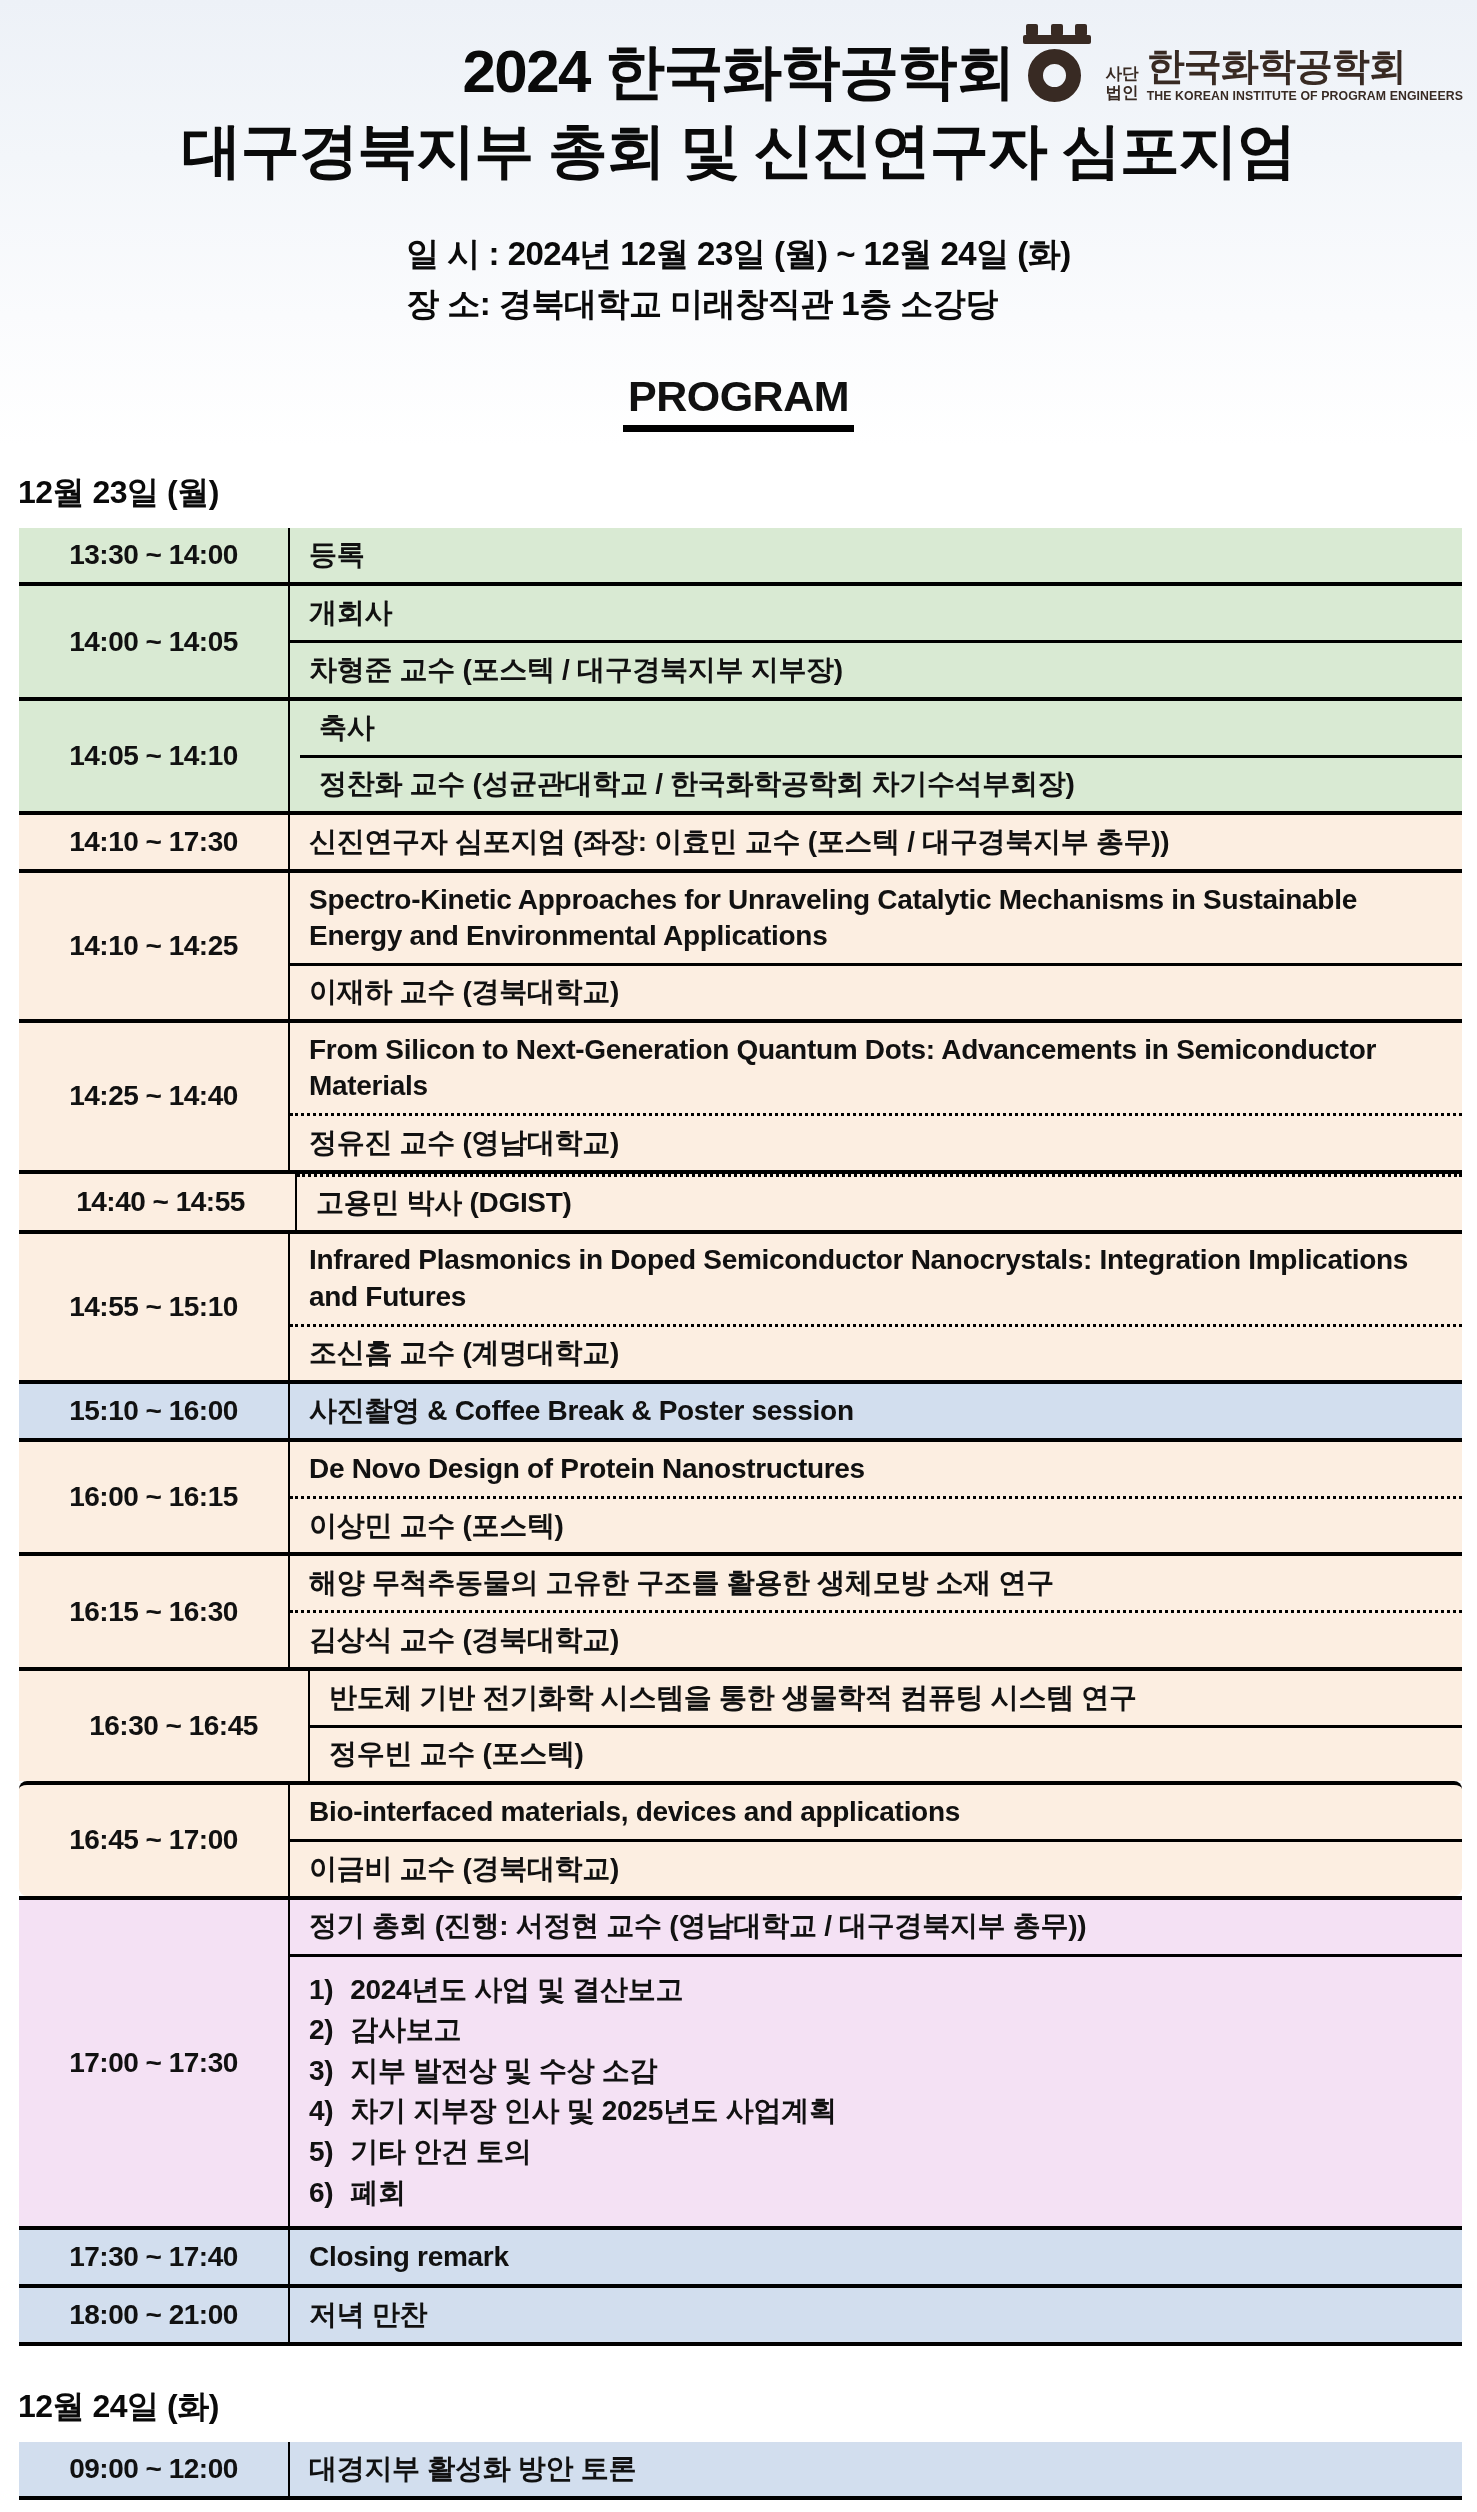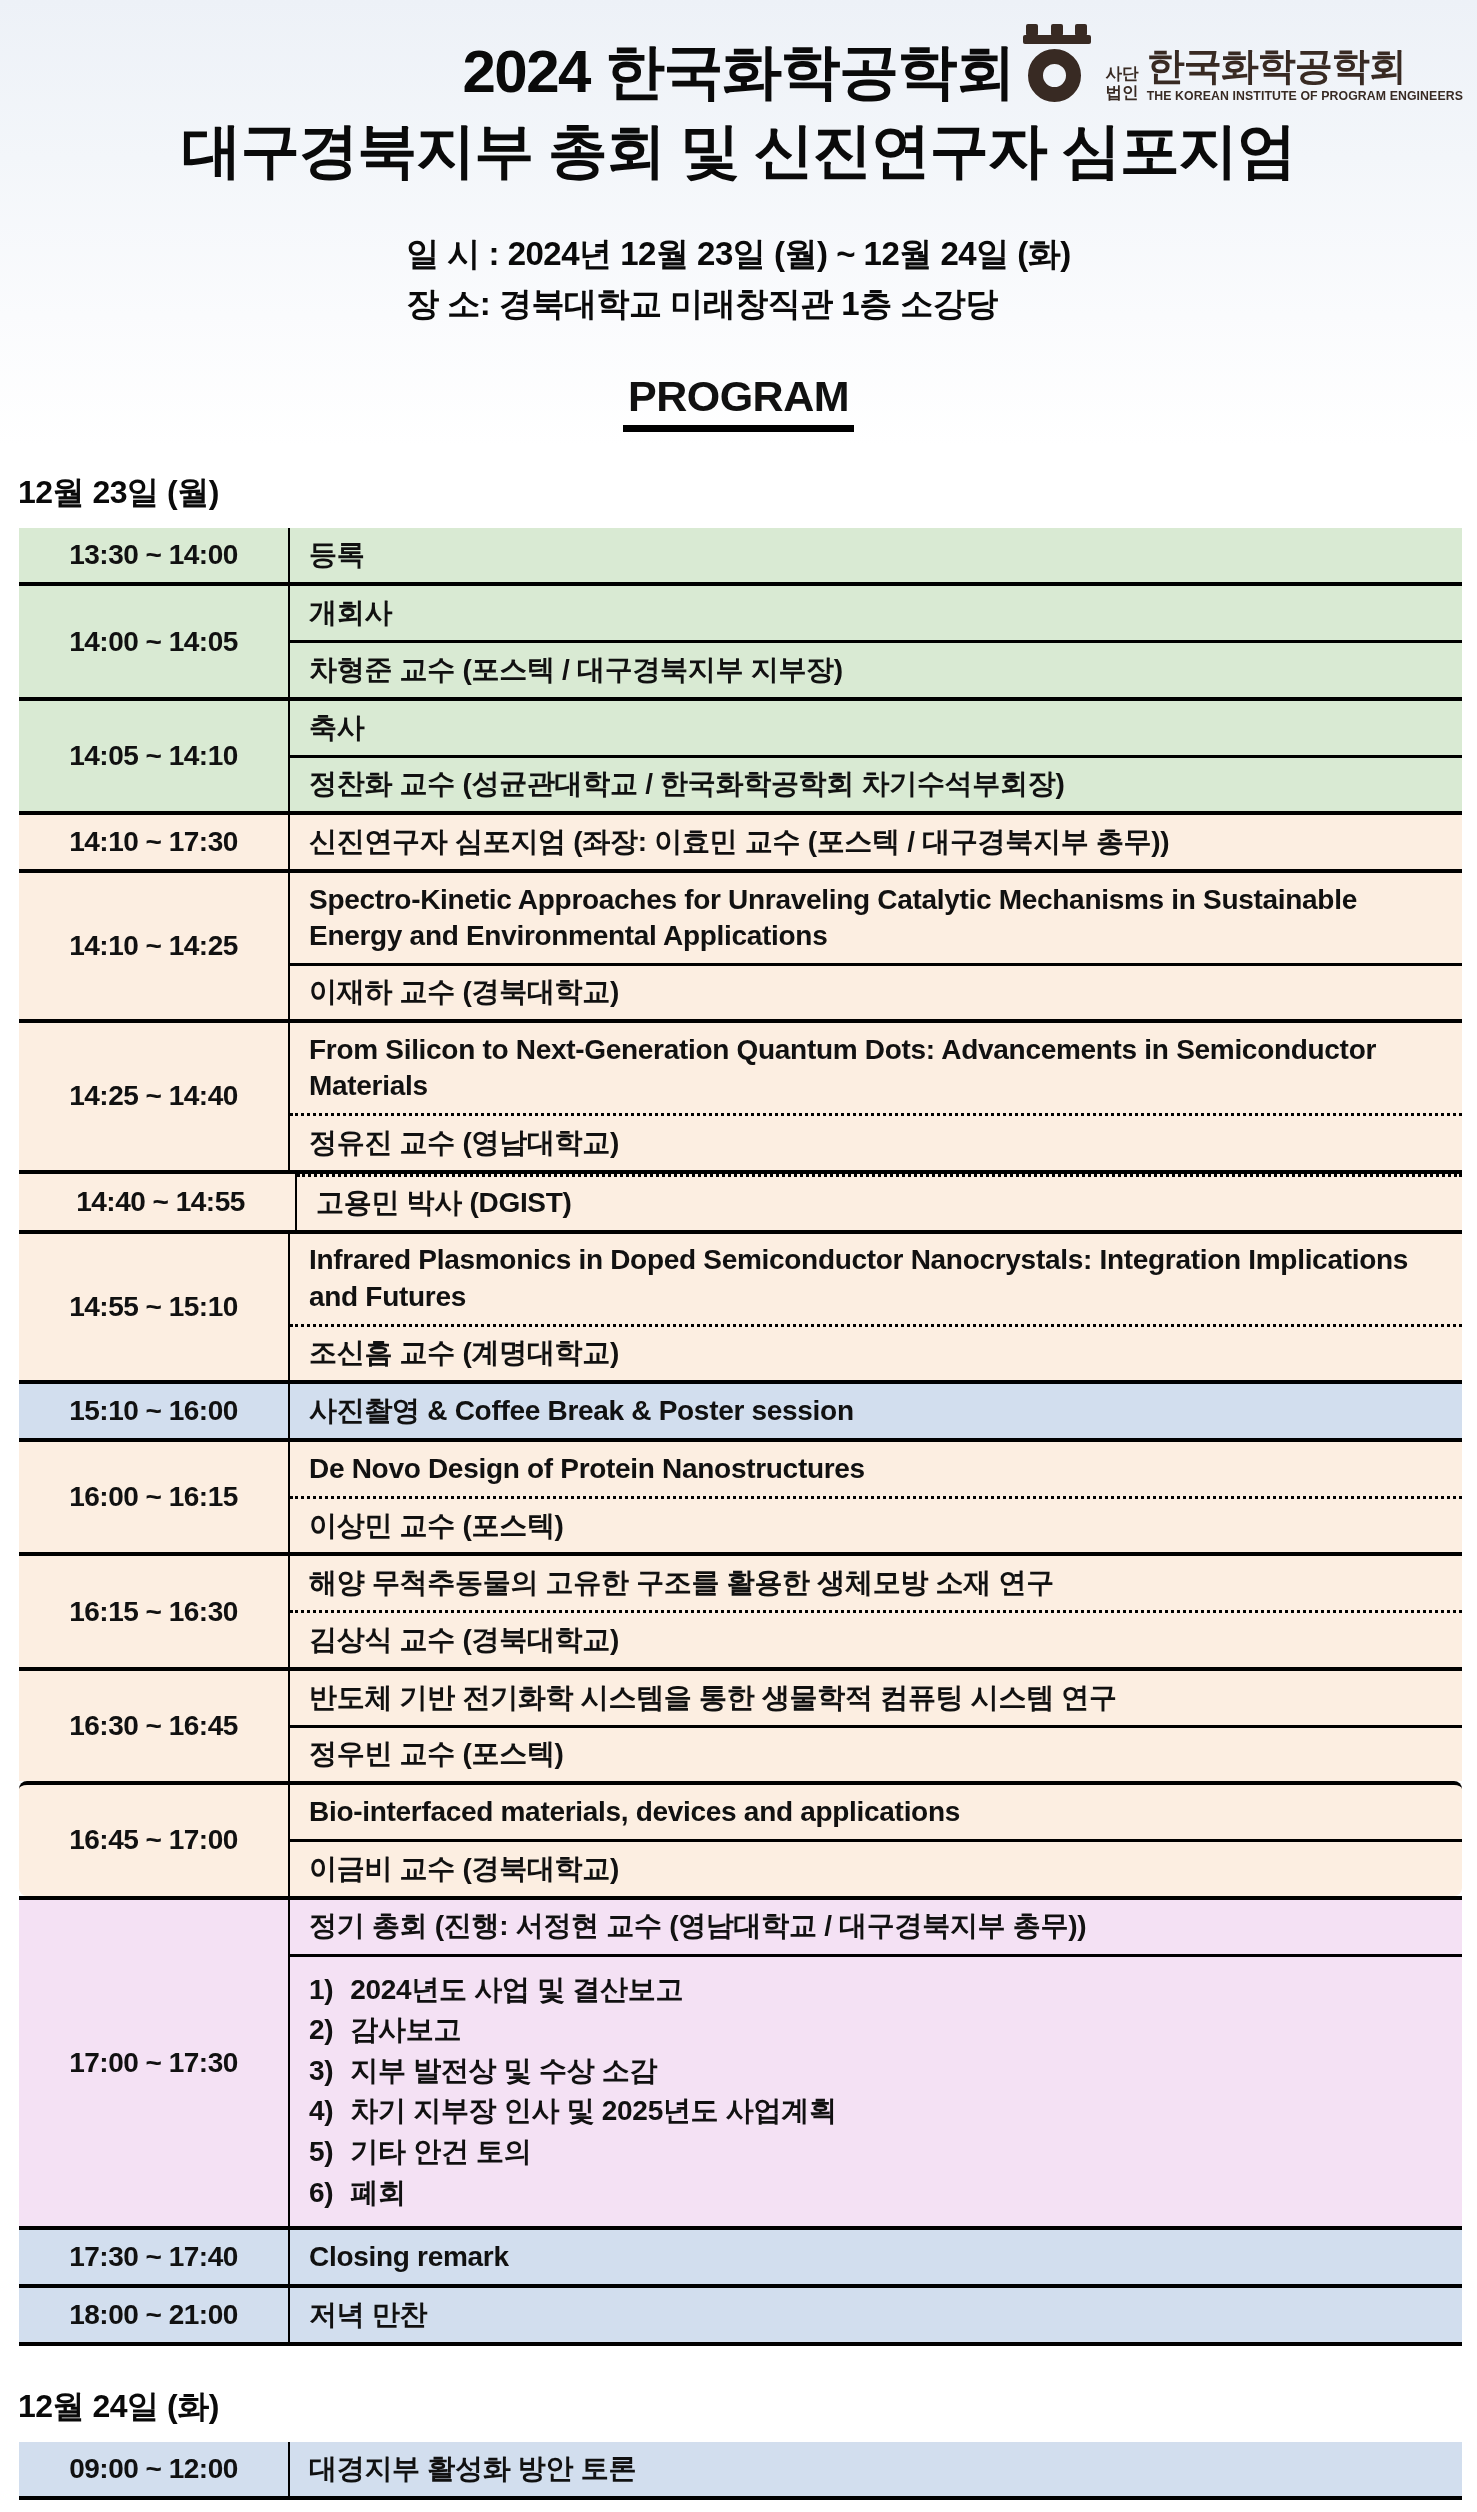--- a/index.html
+++ b/index.html
@@ -93,21 +93,21 @@
           <div class="part">등록</div>
         </div>
       </div>
       <div class="prow" style="background: rgb(217, 234, 211);">
         <div class="tcell">14:00 ~ 14:05</div>
         <div class="ccell">
           <div class="part">개회사</div>
           <div class="part spart divider-solid">차형준 교수 (포스텍 / 대구경북지부 지부장)</div>
         </div>
       </div>
-      <div class="prow" style="background: rgb(217, 234, 211);">
+      <div class="prow" style="background: rgb(217, 234, 211); gap: 10px;">
         <div class="tcell">14:05 ~ 14:10</div>
         <div class="ccell">
           <div class="part">축사</div>
           <div class="part spart divider-solid">정찬화 교수 (성균관대학교 / 한국화학공학회 차기수석부회장)</div>
         </div>
       </div>
       <div class="prow" style="background: rgb(252, 238, 225);">
         <div class="tcell">14:10 ~ 17:30</div>
         <div class="ccell">
           <div class="part">신진연구자 심포지엄 (좌장: 이효민 교수 (포스텍 / 대구경북지부 총무))</div>
@@ -153,21 +153,21 @@
           <div class="part spart divider-dotted">이상민 교수 (포스텍)</div>
         </div>
       </div>
       <div class="prow" style="background: rgb(252, 238, 225);">
         <div class="tcell">16:15 ~ 16:30</div>
         <div class="ccell">
           <div class="part">해양 무척추동물의 고유한 구조를 활용한 생체모방 소재 연구</div>
           <div class="part spart divider-dotted">김상식 교수 (경북대학교)</div>
         </div>
       </div>
-      <div class="prow" style="background: rgb(252, 238, 225);">
+      <div class="prow" style="background: rgb(252, 238, 225); padding-left: 20px;">
         <div class="tcell">16:30 ~ 16:45</div>
         <div class="ccell">
           <div class="part">반도체 기반 전기화학 시스템을 통한 생물학적 컴퓨팅 시스템 연구</div>
           <div class="part spart divider-solid">정우빈 교수 (포스텍)</div>
         </div>
       </div>
       <div class="prow" style="background: rgb(252, 238, 225); border-radius: 8px;">
         <div class="tcell">16:45 ~ 17:00</div>
         <div class="ccell">
           <div class="part">Bio-interfaced materials, devices and applications</div>

